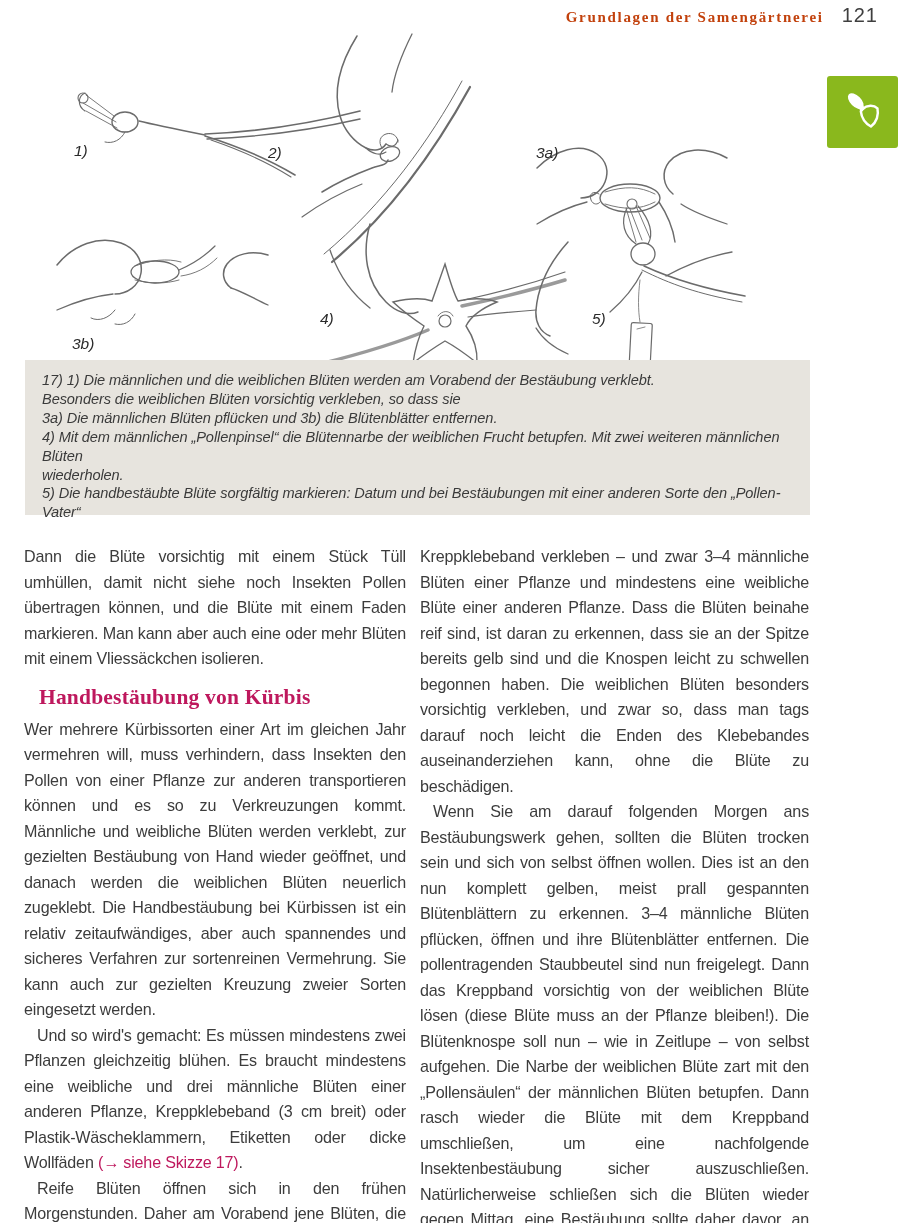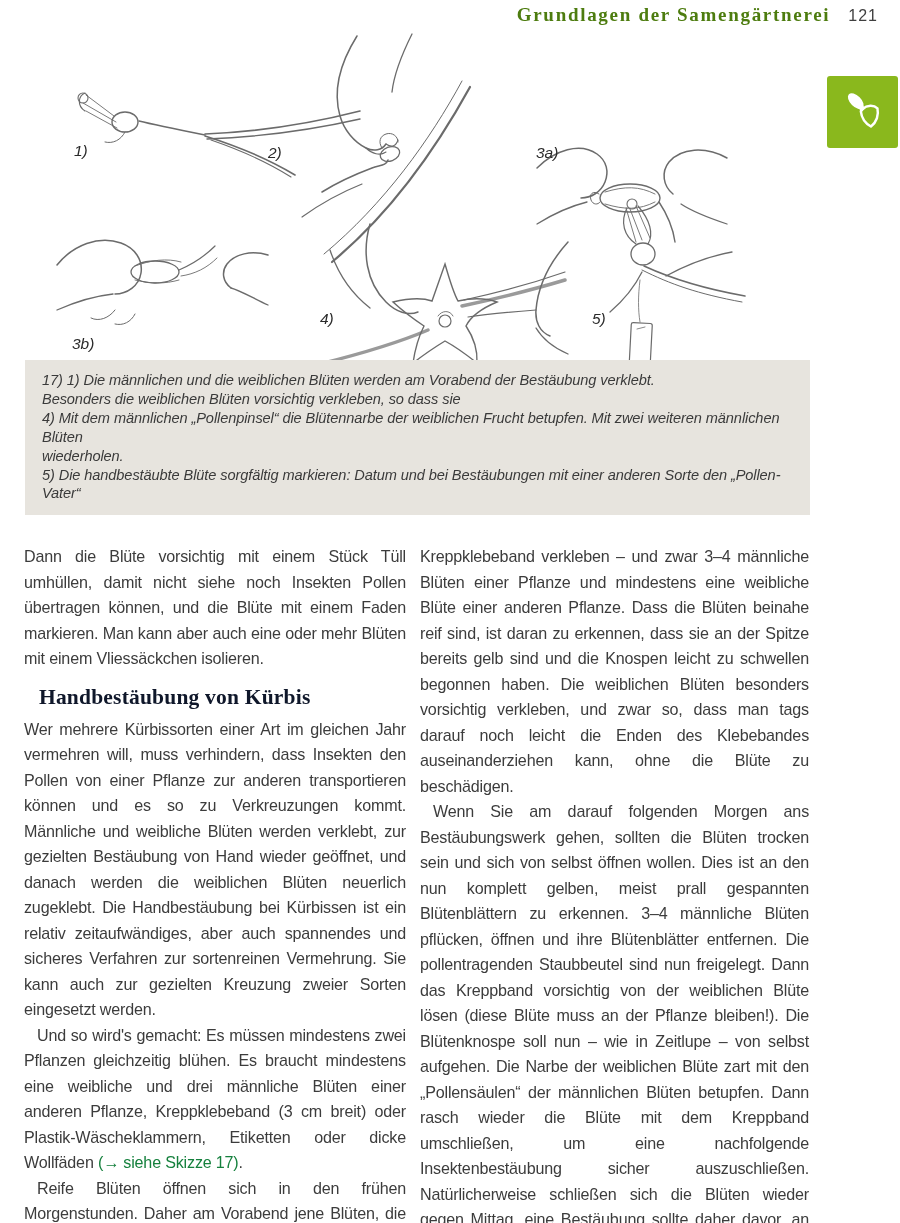--- a/index.html
+++ b/index.html
@@ -6,25 +6,25 @@
   .page{
     position:relative;width:900px;height:1223px;background:#ffffff;
     font-family:"Liberation Sans",sans-serif;color:#3c3c3c;overflow:hidden;
   }
   
   .header{
     position:absolute;top:4px;left:0;width:878px;
     display:flex;justify-content:flex-end;align-items:baseline;gap:18px;
   }
   .header .title{
-    font-family:"Liberation Serif",serif;font-weight:700;font-size:19px;
-    letter-spacing:1.7px;color:#4d7c0f;
+    font-family:"Liberation Serif",serif;font-weight:700;font-size:15px;
+    letter-spacing:1.7px;color:#c2410c;
   }
   .header .pagenum{
-    font-size:16px;color:#3f3f3f;letter-spacing:1px;
+    font-size:20px;color:#3f3f3f;letter-spacing:1px;
     font-family:"Liberation Sans",sans-serif;font-weight:400;
   }
   
   .margin-icon{
     position:absolute;left:827px;top:76px;width:71px;height:72px;
     background:#8ab81d;border-radius:3px;display:flex;align-items:center;justify-content:center;
   }
   
   .figure{position:absolute;left:0;top:28px;width:830px;height:330px;}
   .illus{position:absolute;}
@@ -45,24 +45,24 @@
   .col{
     position:absolute;top:544px;text-align:justify;
     font-size:16.1px;line-height:25.5px;letter-spacing:-0.18px;color:#3c3c3c;
   }
   .col-left{left:24px;width:382px;}
   .col-right{left:420px;width:389px;}
   .col p{margin:0;}
   .col p.indent{text-indent:13px;}
   .section-heading{
     font-family:"Liberation Serif",serif;font-weight:700;font-size:21.5px;
-    color:#0f172a;margin:12px 0 7px 0;padding-left:15px;letter-spacing:0.2px;
+    color:#be185d;margin:12px 0 7px 0;padding-left:15px;letter-spacing:0.2px;
     text-align:left;line-height:26px;
   }
-  .xref{color:#15803d;}
+  .xref{color:#be185d;}
   svg{display:block;}
 </style>
 </head>
 <body>
 
 <div class="page">
 
   <div class="header">
     <span class="title">Grundlagen der Samengärtnerei</span>
     <span class="pagenum">121</span>
@@ -174,20 +174,21 @@
     <div class="fig-label" style="left:268px;top:116px;">2)</div>
     <div class="fig-label" style="left:536px;top:116px;">3a)</div>
     <div class="fig-label" style="left:72px;top:280px;margin-top:27px;">3b)</div>
     <div class="fig-label" style="left:320px;top:282px;">4)</div>
     <div class="fig-label" style="left:592px;top:282px;">5)</div>
   </div>
 
   <div class="caption">
     <div class="cap-line">17) 1) Die männlichen und die weiblichen Blüten werden am Vorabend der Bestäubung verklebt.</div>
     <div class="cap-line">Besonders die weiblichen Blüten vorsichtig verkleben, so dass sie</div>
+    <div class="cap-line">3a) Die männlichen Blüten pflücken und 3b) die Blütenblätter entfernen.</div>
     <div class="cap-line">4) Mit dem männlichen „Pollenpinsel“ die Blütennarbe der weiblichen Frucht betupfen. Mit zwei weiteren männlichen Blüten</div>
     <div class="cap-line">wiederholen.</div>
     <div class="cap-line">5) Die handbestäubte Blüte sorgfältig markieren: Datum und bei Bestäubungen mit einer anderen Sorte den „Pollen-Vater“</div>
   </div>
 
   <div class="col col-left">
     <p>Dann die Blüte vorsichtig mit einem Stück Tüll umhüllen, damit nicht siehe noch Insekten Pollen übertragen können, und die Blüte mit einem Faden markieren. Man kann aber auch eine oder mehr Blüten mit einem Vliessäckchen isolieren.</p>
     <h2 class="section-heading">Handbestäubung von Kürbis</h2>
     <p>Wer mehrere Kürbissorten einer Art im gleichen Jahr vermehren will, muss verhindern, dass Insekten den Pollen von einer Pflanze zur anderen transportieren können und es so zu Verkreuzungen kommt. Männliche und weibliche Blüten werden verklebt, zur gezielten Bestäubung von Hand wieder geöffnet, und danach werden die weiblichen Blüten neuerlich zugeklebt. Die Handbestäubung bei Kürbissen ist ein relativ zeitaufwändiges, aber auch spannendes und sicheres Verfahren zur sortenreinen Vermehrung. Sie kann auch zur gezielten Kreuzung zweier Sorten eingesetzt werden.</p>
     <p class="indent"><span>Und so wird's gemacht: Es müssen mindestens zwei Pflanzen gleichzeitig blühen. Es braucht mindestens eine weibliche und drei männliche Blüten einer anderen Pflanze, Kreppklebeband (3 cm breit) oder Plastik-Wäscheklammern, Etiketten oder dicke Wollfäden </span><span class="xref">(→ siehe Skizze 17)</span><span>.</span></p>

